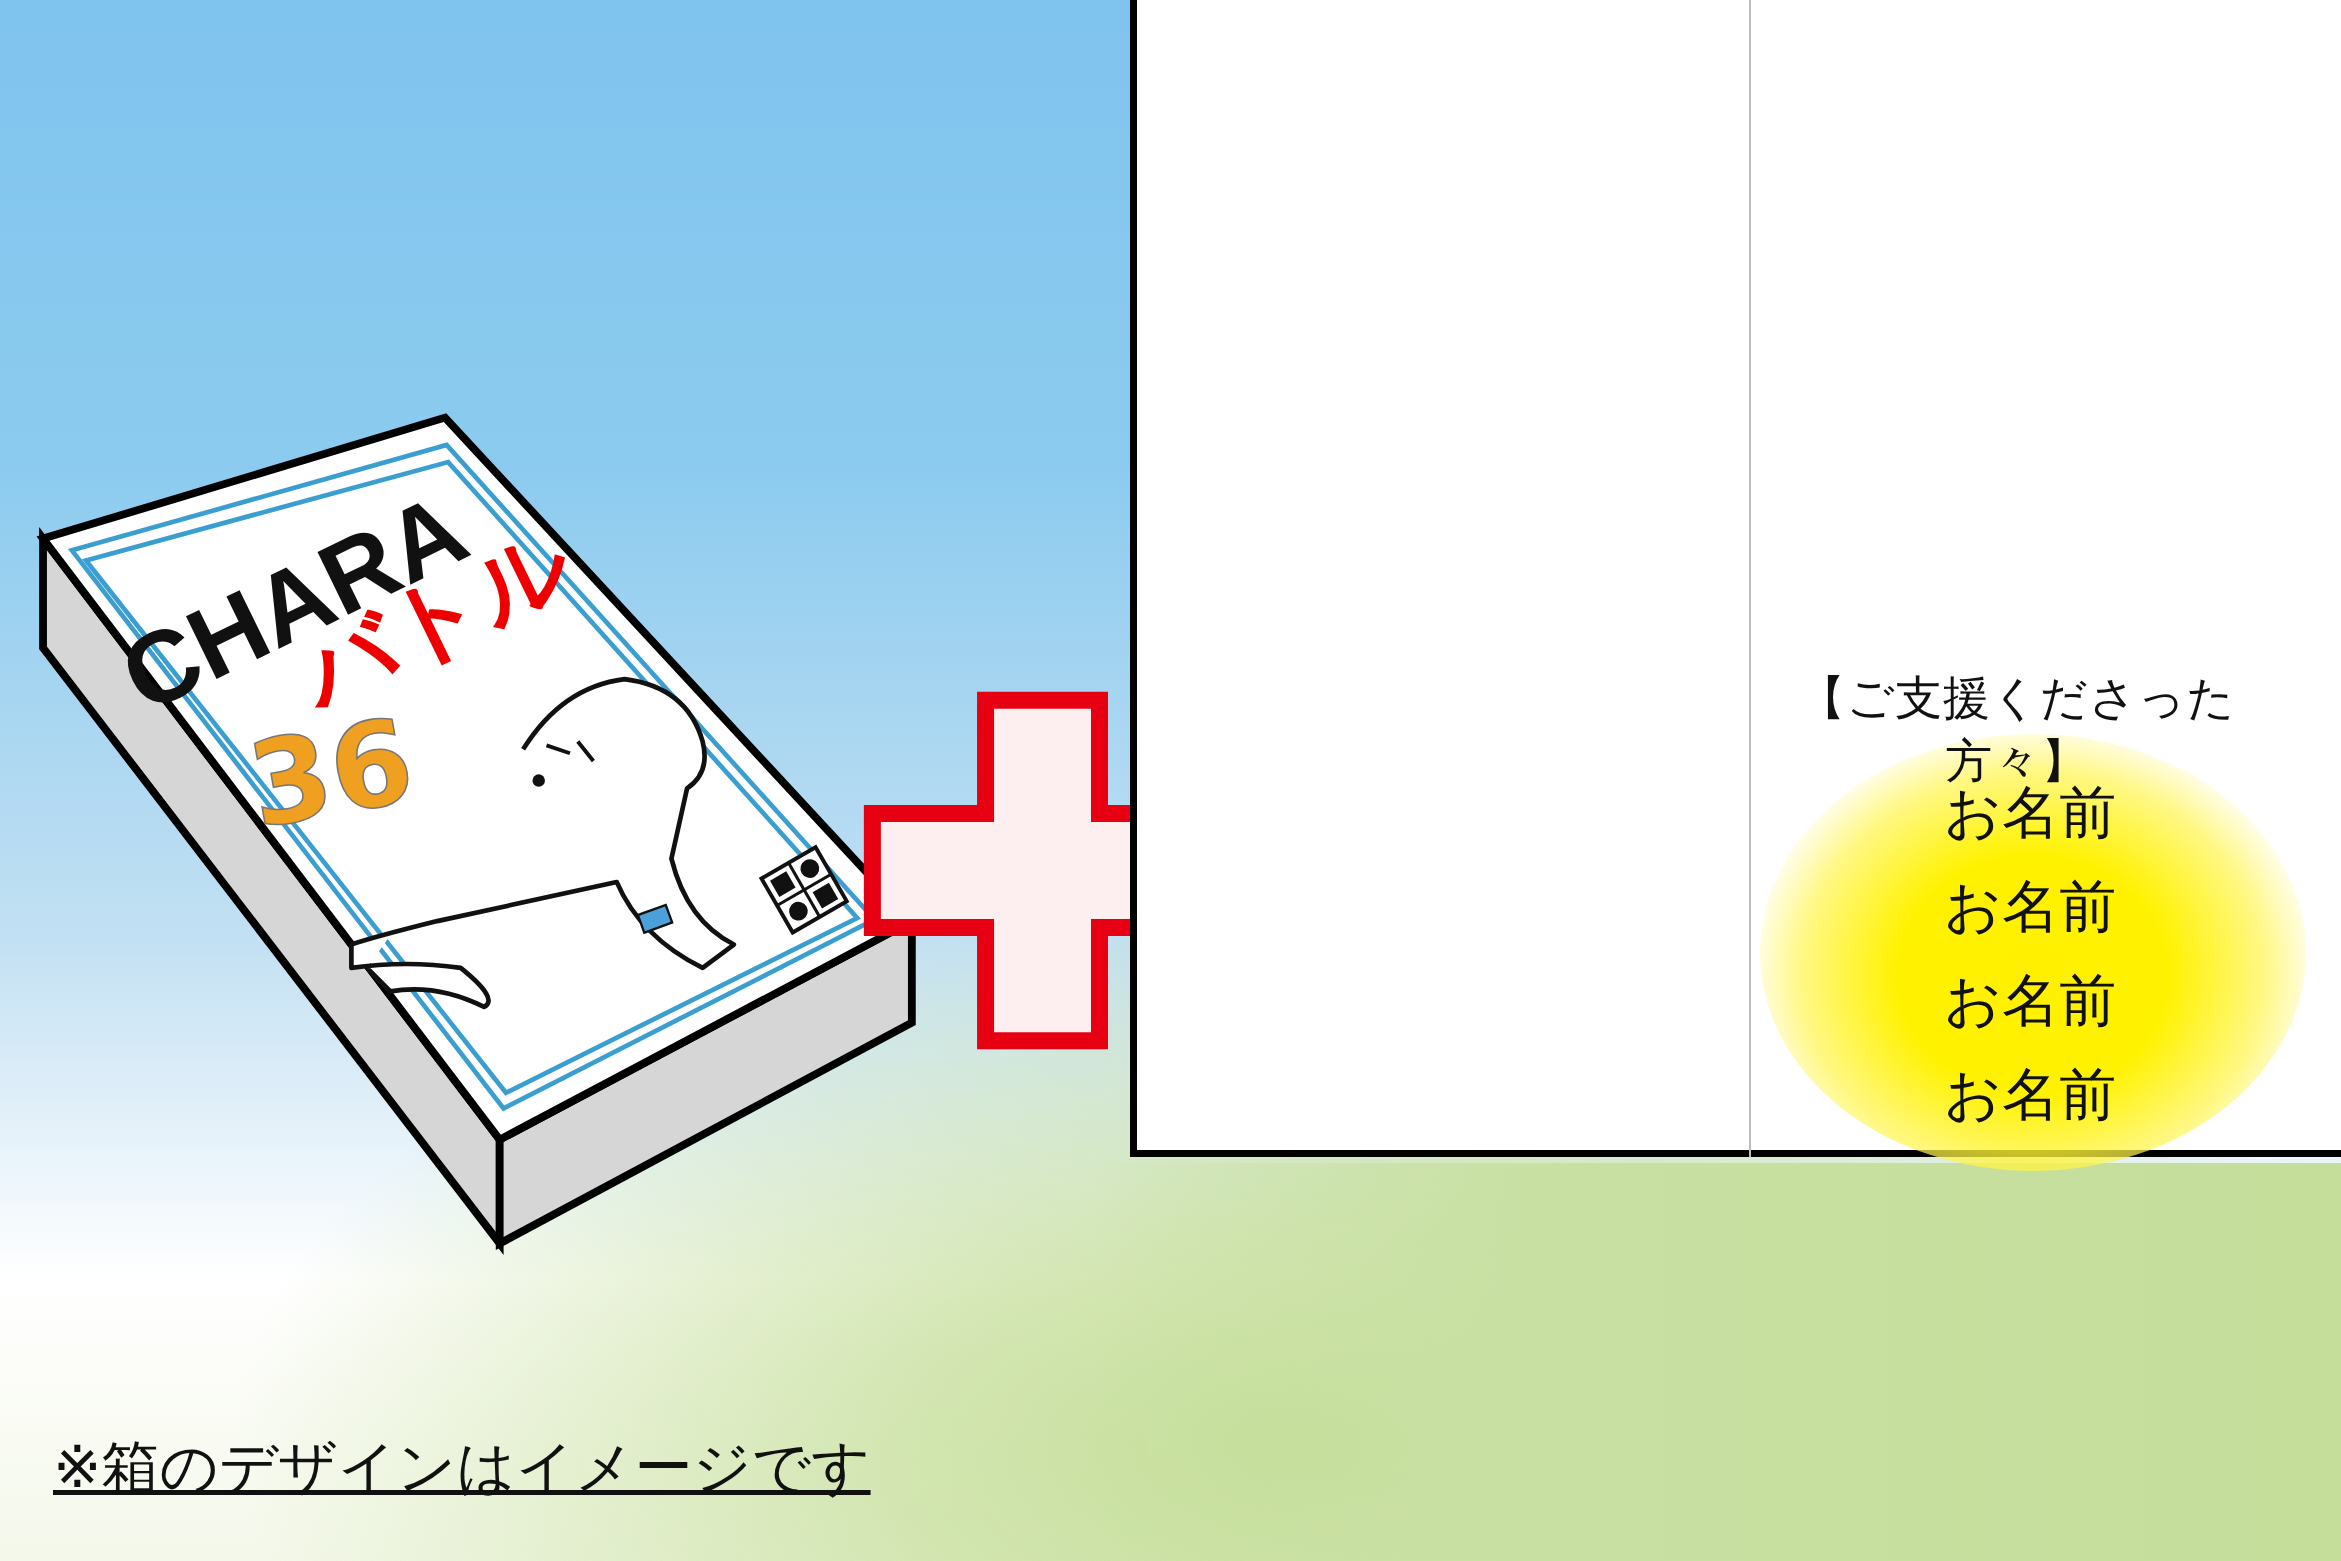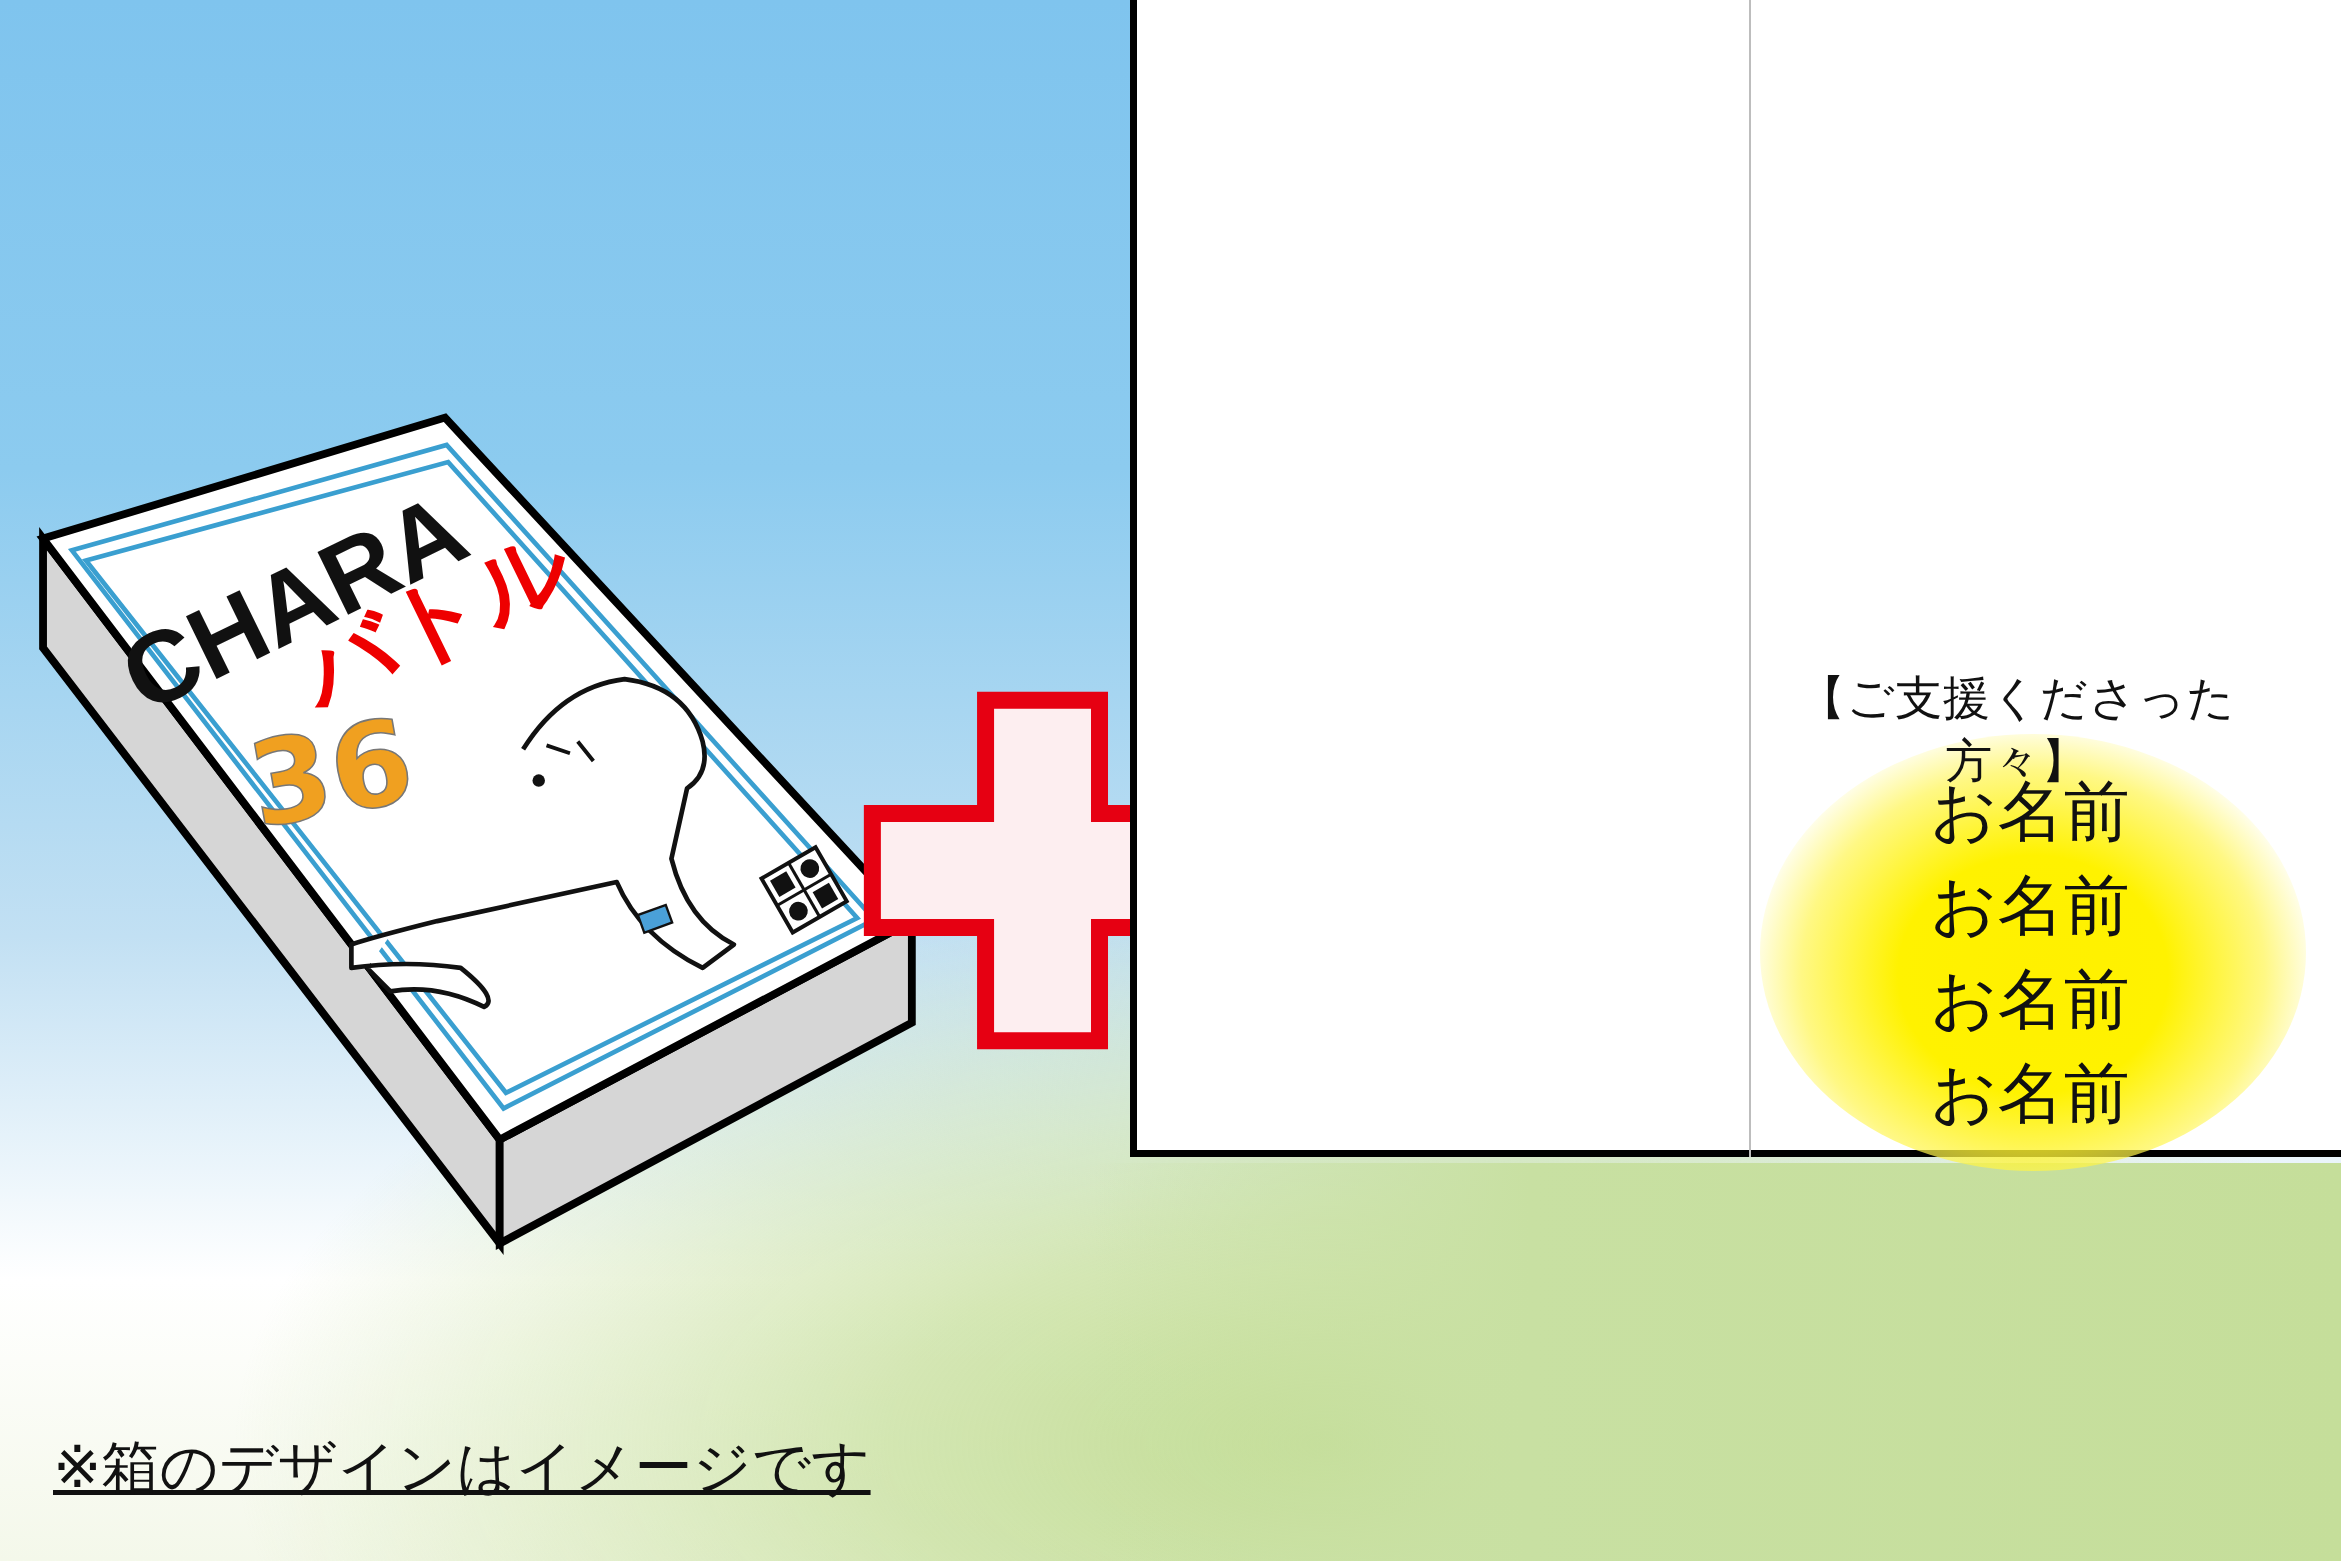--- a/index.html
+++ b/index.html
@@ -11,21 +11,21 @@
   }
   .green-right{position:absolute;left:1093px;top:1163px;width:1249px;height:398px;
     background:linear-gradient(90deg, rgba(200,222,160,0) 0%, #c8e0a2 35%, #c5de9a 100%);}
   .frame{position:absolute;left:1130px;top:-7.8px;width:1249px;height:1165px;background:#fff;
     border-left:7.8px solid #000;border-bottom:7.8px solid #000;box-sizing:border-box;}
   .divider{position:absolute;left:1749px;top:0;width:2.3px;height:1157px;background:#bdbdbd;}
   .glow{position:absolute;left:1760px;top:734px;width:546px;height:437px;border-radius:50%;
     background:radial-gradient(ellipse at 50% 55%, #fff000 0%, #fff200 35%, rgba(255,245,80,0.7) 60%, rgba(255,255,255,0) 75%);}
   .supporters-title{position:absolute;left:1749px;top:667px;width:536px;text-align:center;font-size:47px;color:#111;letter-spacing:0.8px;}
   .names{position:absolute;left:1749px;top:765px;width:562px;text-align:center;}
-  .name{font-size:66px;line-height:94px;color:#111;}
+  .name{font-size:57px;line-height:94px;color:#111;}
   .plus{position:absolute;left:863px;top:691px;width:359px;height:359px;}
   .footnote{position:absolute;left:53px;top:1429px;font-size:58px;color:#111;font-weight:500;text-decoration:underline;}
   .box{position:absolute;left:0;top:0;width:1015px;height:1327px;}
 </style>
 </head>
 <body>
 
 <div class="green-right"></div>
 
 <svg class="box" viewBox="0 0 1300 1700">

